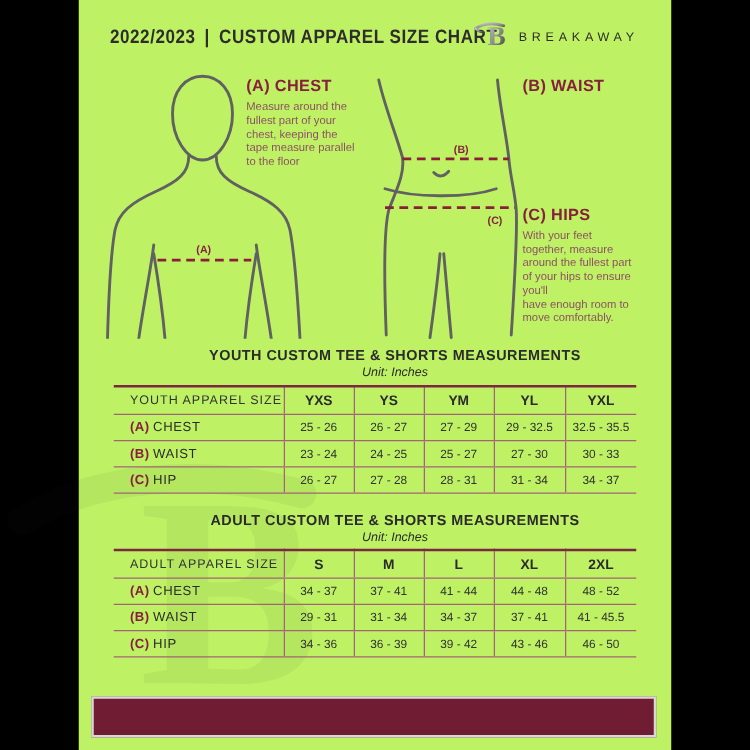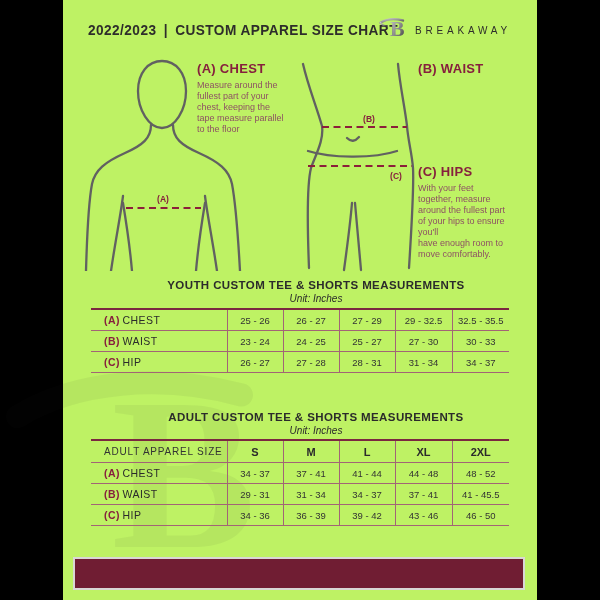--- a/index.html
+++ b/index.html
@@ -116,20 +116,28 @@
     <table class="abs size z2" style="left:28px;top:308px">
       <colgroup>
           <col style="width:136px">
           <col style="width:56px">
           <col style="width:56px">
           <col style="width:56px">
           <col style="width:57px">
           <col style="width:57px">
         </colgroup>
       <tbody>
+          <tr class="hd">
+        <td class="first">YOUTH APPAREL SIZE</td>
+        <td>YXS</td>
+        <td>YS</td>
+        <td>YM</td>
+        <td>YL</td>
+        <td>YXL</td>
+      </tr>
       <tr>
         <td class="first"><span class="key">(A)</span> <span class="lbl">CHEST</span></td>
         <td>25 - 26</td>
         <td>26 - 27</td>
         <td>27 - 29</td>
         <td>29 - 32.5</td>
         <td>32.5 - 35.5</td>
       </tr>
       <tr>
         <td class="first"><span class="key">(B)</span> <span class="lbl">WAIST</span></td>

